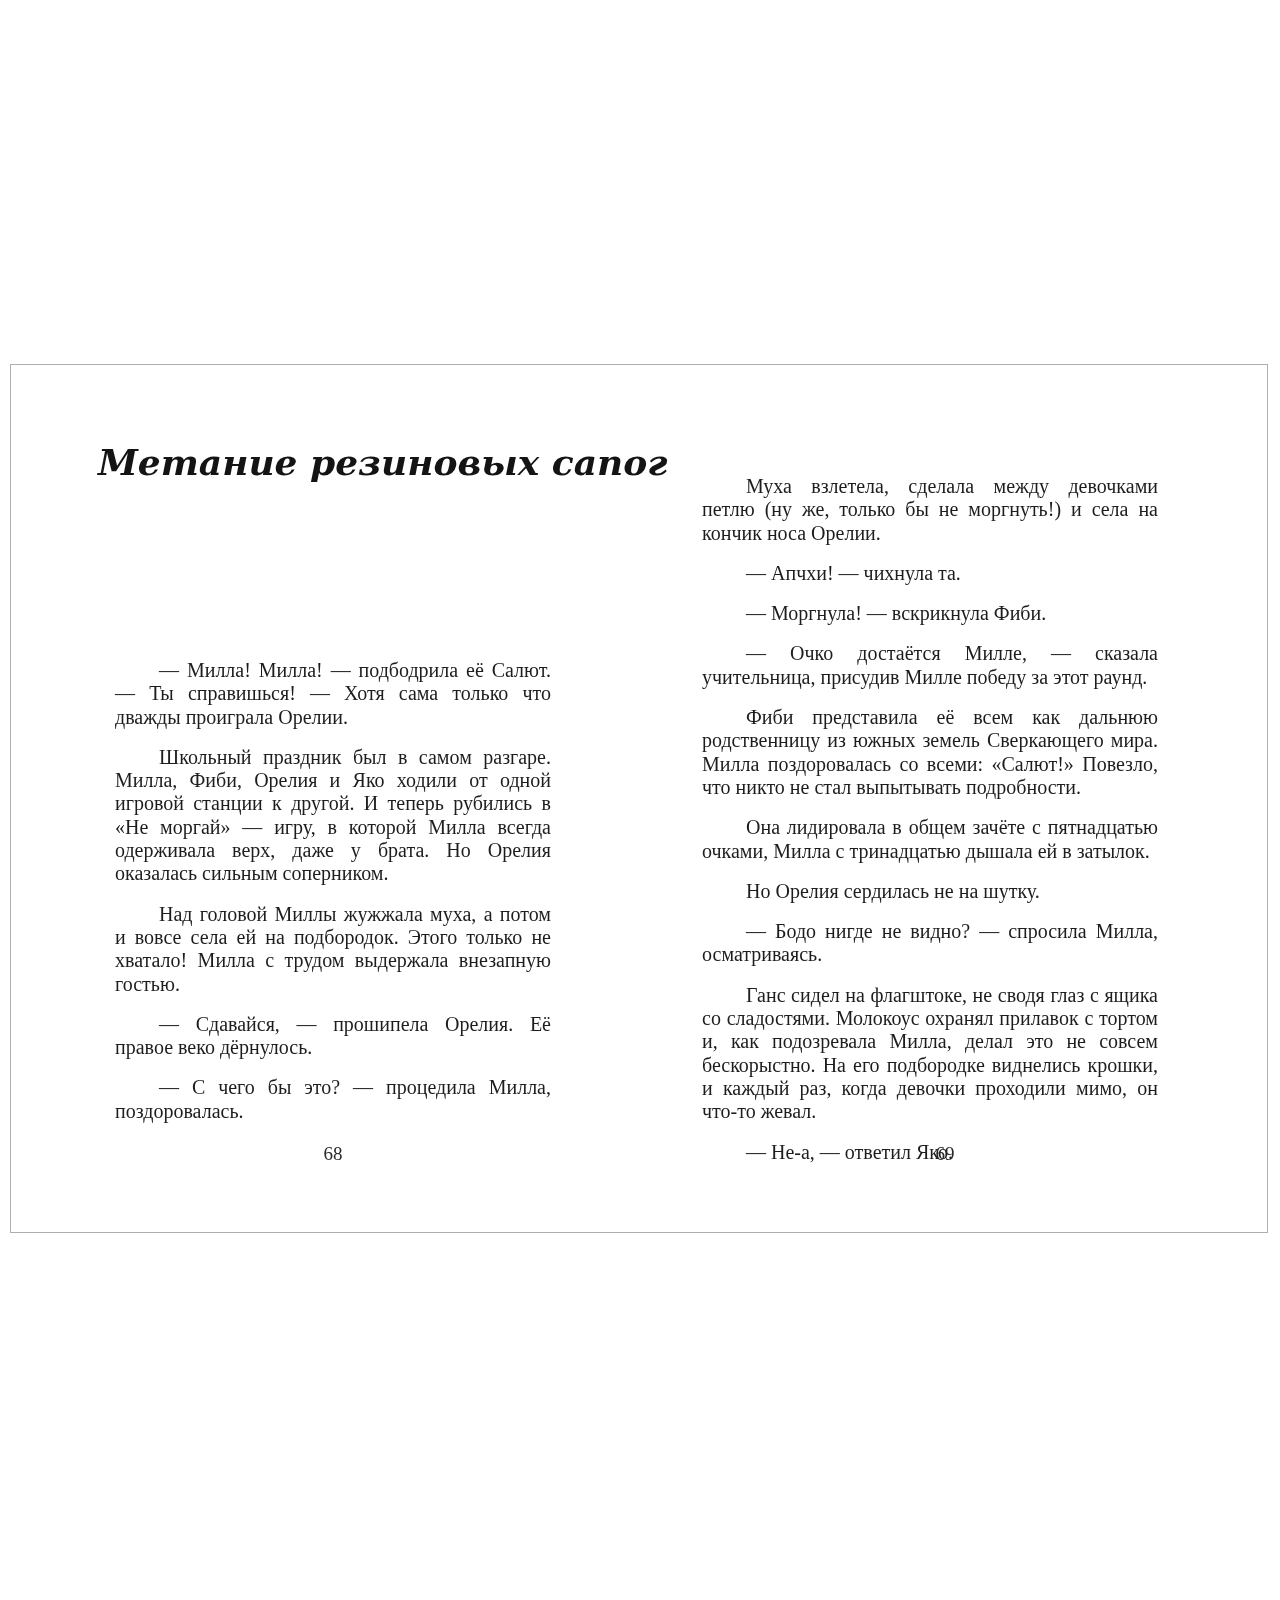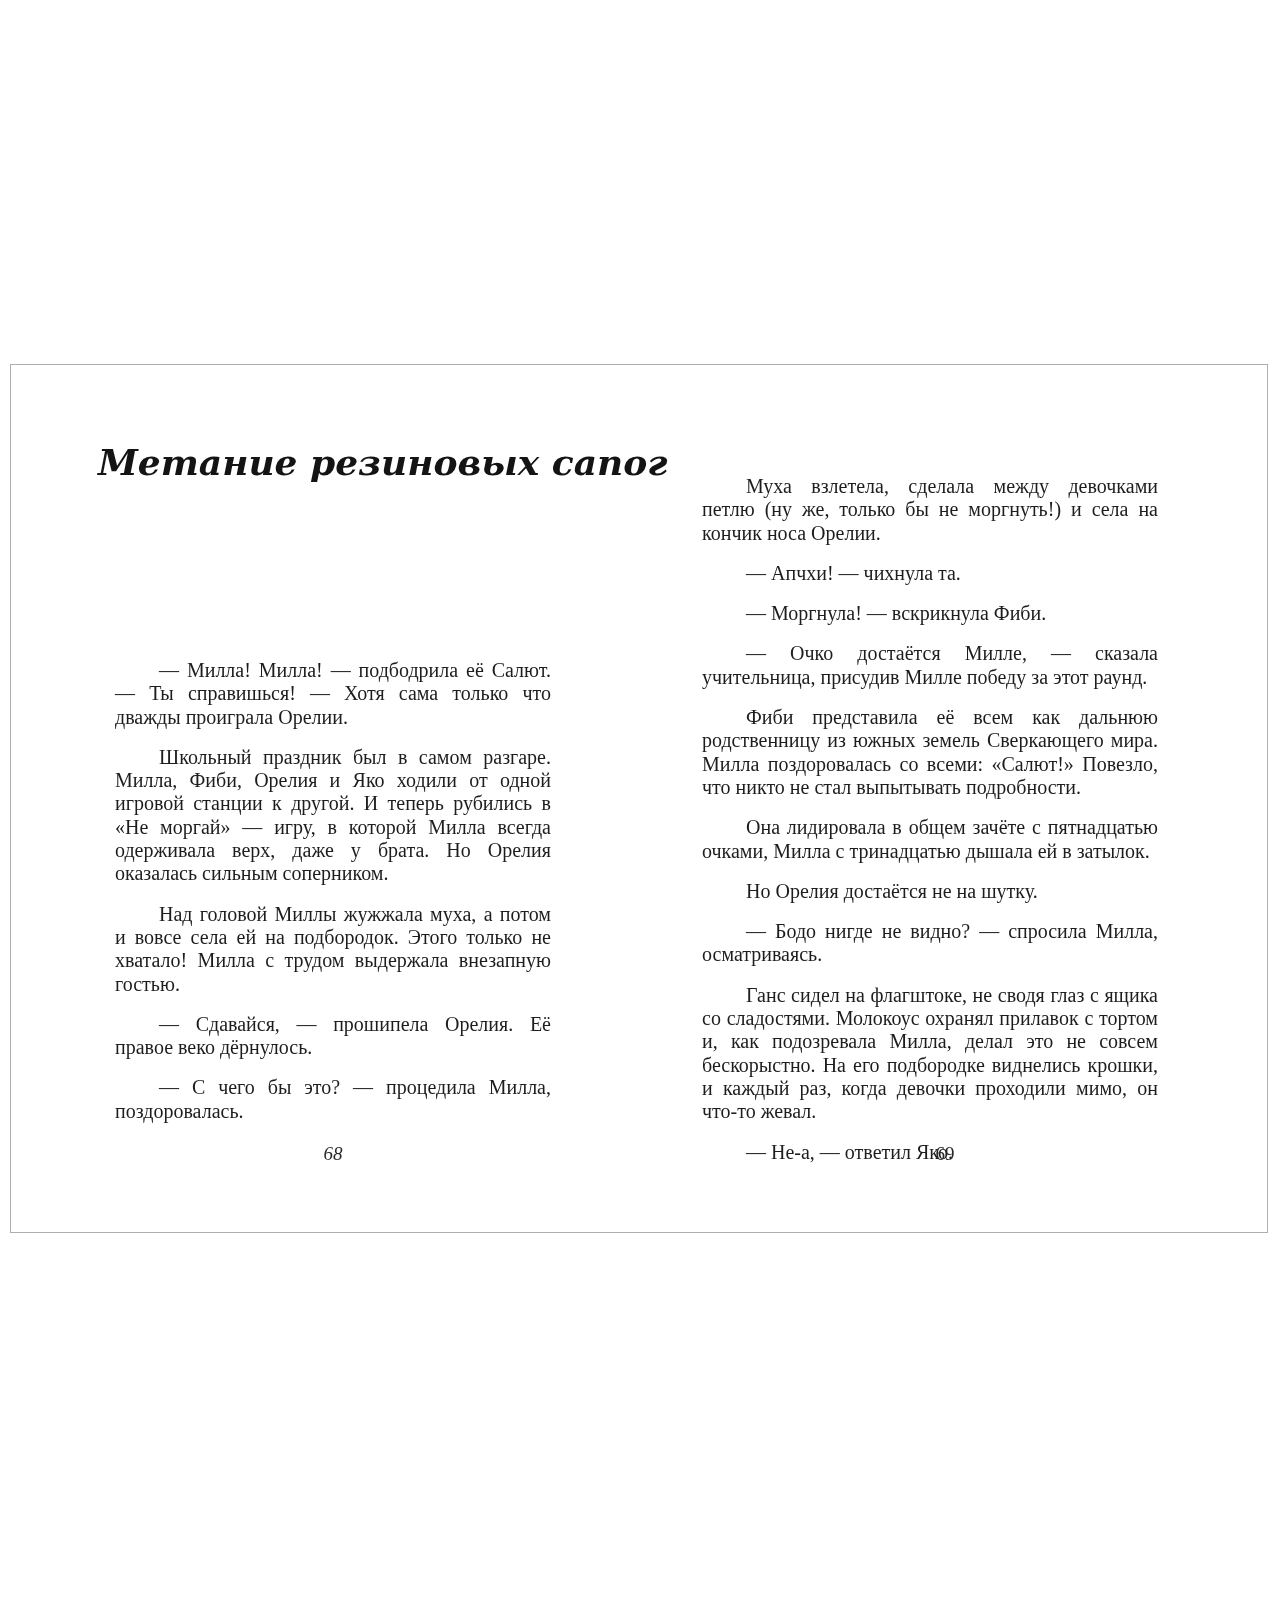--- a/index.html
+++ b/index.html
@@ -72,21 +72,21 @@
 
   .page-number {
     position: absolute;
     top: 779px;
     width: 470px;
     text-align: center;
     font-family: "Liberation Serif", serif;
     font-size: 19px;
     color: #2a2a2a;
   }
-  .page-left  .page-number { left: 88px; width: 470px; font-style: italic; }
+  .page-left  .page-number { left: 88px; width: 470px; }
   .page-right .page-number { left: 61px; width: 490px; }
 </style>
 </head>
 <body>
 
 <div class="canvas">
   <div class="frame"></div>
 
   <div class="page page-left">
     <h1 class="chapter-title">
@@ -103,20 +103,20 @@
   </div>
 
   <div class="page page-right">
     <div class="body-text">
       <p class="para">Муха взлетела, сделала между девочками петлю (ну же, только бы не моргнуть!) и села на кончик носа Орелии.</p>
       <p class="para">— Апчхи! — чихнула та.</p>
       <p class="para">— Моргнула! — вскрикнула Фиби.</p>
       <p class="para">— Очко достаётся Милле, — сказала учительница, присудив Милле победу за этот раунд.</p>
       <p class="para">Фиби представила её всем как дальнюю родственницу из южных земель Сверкающего мира. Милла поздоровалась со всеми: «Салют!» Повезло, что никто не стал выпытывать подробности.</p>
       <p class="para">Она лидировала в общем зачёте с пятнадцатью очками, Милла с тринадцатью дышала ей в затылок.</p>
-      <p class="para">Но Орелия достаётся не на шутку.</p>
+      <p class="para">Но Орелия сердилась не на шутку.</p>
       <p class="para">— Бодо нигде не видно? — спросила Милла, осматриваясь.</p>
       <p class="para">Ганс сидел на флагштоке, не сводя глаз с ящика со сладостями. Молокоус охранял прилавок с тортом и, как подозревала Милла, делал это не совсем бескорыстно. На его подбородке виднелись крошки, и каждый раз, когда девочки проходили мимо, он что-то жевал.</p>
       <p class="para">— Не-а, — ответил Яко.</p>
     </div>
     <div class="page-number">69</div>
   </div>
 </div>
 
 </body></html>

